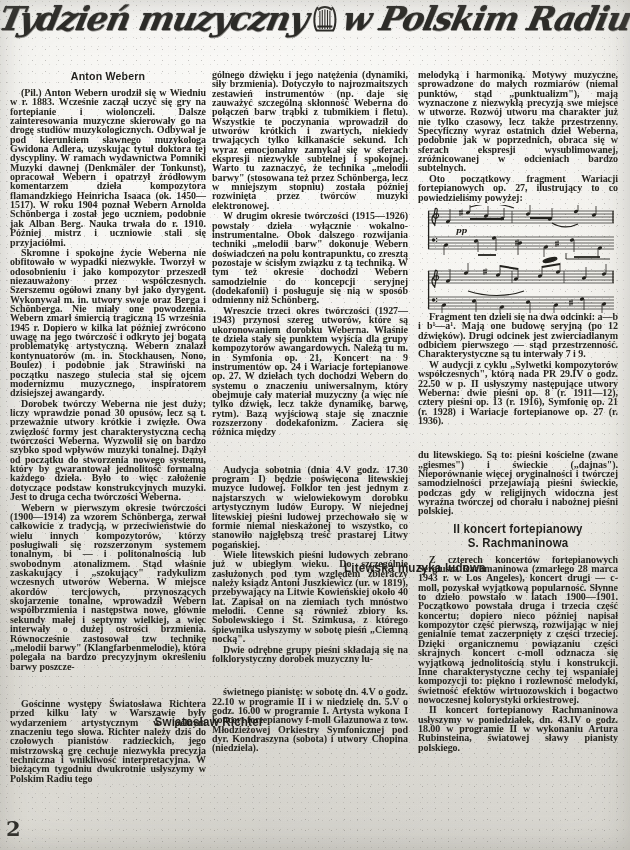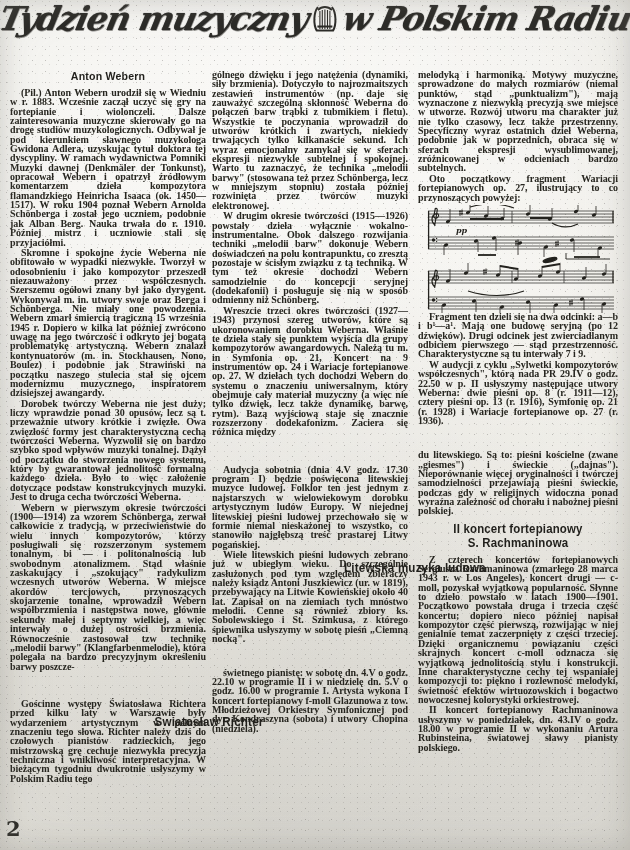--- a/index.html
+++ b/index.html
@@ -174,32 +174,33 @@
     <p class="t">Gościnne występy Światosława Richtera przed kilku laty w Warszawie były wydarzeniem artystycznym w pełnym znaczeniu tego słowa. Richter należy dziś do czołowych pianistów radzieckich, jego mistrzowską grę cechuje niezwykła precyzja techniczna i wnikliwość interpretacyjna. W bieżącym tygodniu dwukrotnie usłyszymy w Polskim Radiu tego</p>
   </div>
 
   <div class="col col-2">
     <p class="t cont">gólnego dźwięku i jego natężenia (dynamiki, siły brzmienia). Dotyczyło to najrozmaitszych zestawień instrumentów (np. daje się zauważyć szczególną skłonność Weberna do połączeń barw trąbki z tubmikiem i fletu). Wszystkie te poczynania wprowadził do utworów krótkich i zwartych, niekiedy trwających tylko kilkanaście sekund. Ich wyraz emocjonalny zamykał się w sferach ekspresji niezwykle subtelnej i spokojnej. Warto tu zaznaczyć, że technika „melodii barwy" (stosowana też przez Schönberga, lecz w mniejszym stopniu) została później rozwinięta przez twórców muzyki elektronowej.</p>
     <p class="t">W drugim okresie twórczości (1915—1926) powstały dzieła wyłącznie wokalno-instrumentalne. Obok dalszego rozwijania techniki „melodii barw" dokonuje Webern doświadczeń na polu kontrapunktu, co zresztą pozostaje w ścisłym związku z tą techniką. W tym też okresie dochodzi Webern samodzielnie do koncepcji seryjnej (dodekafonii) i posługuje się nią w sposób odmienny niż Schönberg.</p>
     <p class="t">Wreszcie trzeci okres twórczości (1927—1943) przynosi szereg utworów, które są ukoronowaniem dorobku Weberna. Właśnie te dzieła stały się punktem wyjścia dla grupy kompozytorów awangardowych. Należą tu m. in Symfonia op. 21, Koncert na 9 instrumentów op. 24 i Wariacje fortepianowe op. 27. W dziełach tych dochodzi Webern do systemu o znaczeniu uniwersalnym, który obejmuje cały materiał muzyczny (a więc nie tylko dźwięk, lecz także dynamikę, barwę, rytm). Bazą wyjściową staje się znacznie rozszerzony dodekafonizm. Zaciera się różnica między</p>
     <div style="height:28px"></div>
     <p class="t">Audycja sobotnia (dnia 4.V godz. 17.30 program I) będzie poświęcona litewskiej muzyce ludowej. Folklor ten jest jednym z najstarszych w wielowiekowym dorobku artystycznym ludów Europy. W niejednej litewskiej pieśni ludowej przechowało się w formie niemal nieskażonej to wszystko, co stanowiło najgłębszą treść prastarej Litwy pogańskiej.</p>
     <p class="t">Wiele litewskich pieśni ludowych zebrano już w ubiegłym wieku. Do szczególnie zasłużonych pod tym względem zbieraczy należy ksiądz Antoni Juszkiewicz (ur. w 1819), przebywający na Litwie Kowieńskiej około 40 lat. Zapisał on na ziemiach tych mnóstwo melodii. Cenne są również zbiory ks. Sobolewskiego i St. Szimkusa, z którego śpiewnika usłyszymy w sobotę pieśń „Ciemną nocką".</p>
+    <p class="t">Dwie odrębne grupy pieśni składają się na folklorystyczny dorobek muzyczny lu-</p>
     <div style="height:24px"></div>
     <p class="t">świetnego pianistę: w sobotę dn. 4.V o godz. 22.10 w programie II i w niedzielę dn. 5.V o godz. 16.00 w programie I. Artysta wykona I koncert fortepianowy f-moll Glazunowa z tow. Młodzieżowej Orkiestry Symfonicznej pod dyr. Kondraszyna (sobota) i utwory Chopina (niedziela).</p>
   </div>
 
   <div class="col col-3">
     <p class="t cont">melodyką i harmoniką. Motywy muzyczne, sprowadzone do małych rozmiarów (niemal punktów, stąd „punktualizm"), mają wyznaczone z niezwykłą precyzją swe miejsce w utworze. Rozwój utworu ma charakter już nie tylko czasowy, lecz także przestrzenny. Specyficzny wyraz ostatnich dzieł Weberna, podobnie jak w poprzednich, obraca się w sferach ekspresji wysublimowanej, zróżnicowanej w odcieniach bardzo subtelnych.</p>
-    <p class="t">Oto początkowy fragment Wariacji fortepianowych op. 27, ilustrujący to co przynoszących powyżej:</p>
+    <p class="t">Oto początkowy fragment Wariacji fortepianowych op. 27, ilustrujący to co powiedzieliśmy powyżej:</p>
     <div style="height:110px"></div>
     <p class="t">Fragment ten dzieli się na dwa odcinki: a—b i b¹—a¹. Mają one budowę seryjną (po 12 dźwięków). Drugi odcinek jest zwierciadlanym odbiciem pierwszego — stąd przestrzenność. Charakterystyczne są tu interwały 7 i 9.</p>
     <p class="t">W audycji z cyklu „Sylwetki kompozytorów współczesnych", którą nada PR 29.IV o godz. 22.50 w p. II usłyszymy następujące utwory Weberna: dwie pieśni op. 8 (r. 1911—12), cztery pieśni op. 13 (r. 1916), Symfonię op. 21 (r. 1928) i Wariacje fortepianowe op. 27 (r. 1936).</p>
     <div style="height:25px"></div>
-    <p class="t cont">du litewskiego. Są to: pieśni kościelne (zwane „giesmes") i świeckie („dajnas"). Nieporównanie więcej oryginalności i twórczej samodzielności przejawiają pieśni świeckie, podczas gdy w religijnych widoczna ponad wyraźna zależność od chorału i nabożnej pieśni polskiej.</p>
+    <p class="t cont">du litewskiego. Są to: pieśni kościelne (zwane „giesmes") i świeckie („dajnas"). Nieporównanie więcej oryginalności i twórczej samodzielności przejawiają pieśni świeckie, podczas gdy w religijnych widoczna jest wyraźna twórczej od chorału i nabożnej pieśni polskiej.</p>
     <div style="height:6px"></div>
     <div class="hd hd-2line">II koncert fortepianowy</div>
     <div class="hd hd-2line" style="margin-bottom:4px">S. Rachmaninowa</div>
     <p class="t">Z czterech koncertów fortepianowych Sergiusza Rachmaninowa (zmarłego 28 marca 1943 r. w Los Angeles), koncert drugi — c-moll, pozyskał wyjątkową popularność. Słynne to dzieło powstało w latach 1900—1901. Początkowo powstała druga i trzecia część koncertu; dopiero nieco później napisał kompozytor część pierwszą, rozwijając w niej genialnie temat zaczerpnięty z części trzeciej. Dzięki organicznemu powiązaniu części skrajnych koncert c-moll odznacza się wyjątkową jednolitością stylu i konstrukcji. Inne charakterystyczne cechy tej wspaniałej kompozycji to: piękno i rozlewność melodyki, świetność efektów wirtuozowskich i bogactwo nowoczesnej kolorystyki orkiestrowej.</p>
     <p class="t">II koncert fortepianowy Rachmaninowa usłyszymy w poniedziałek, dn. 43.IV o godz. 18.00 w programie II w wykonaniu Artura Rubinsteina, światowej sławy pianisty polskiego.</p>
   </div>
 
   <div class="span-head" id="head-litewska">
     <div class="hd hd-span">Litewska muzyka ludowa</div>
   </div>

